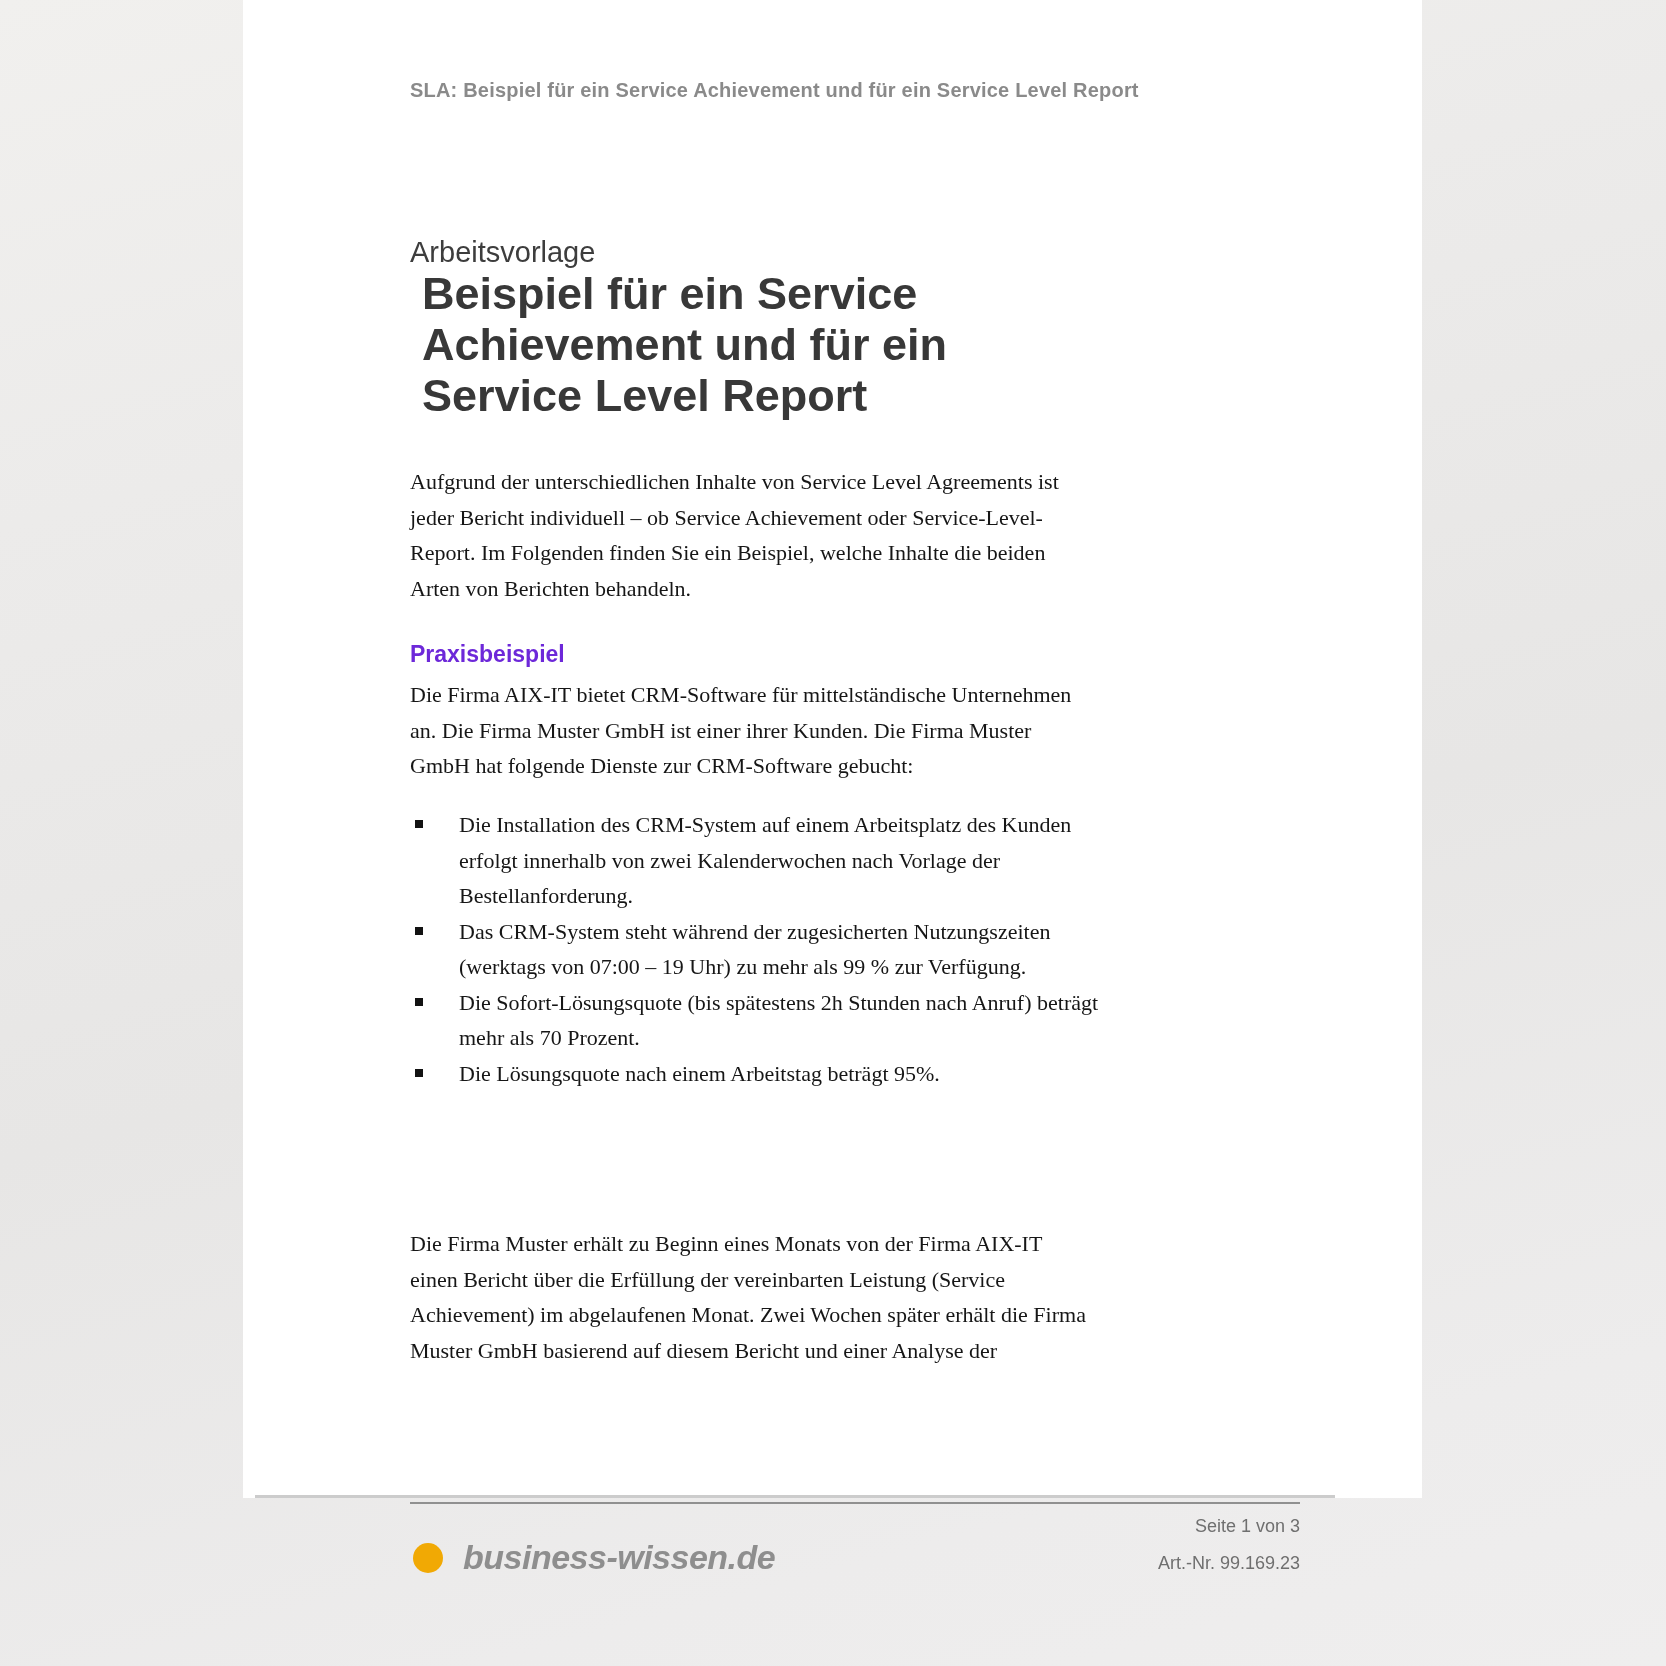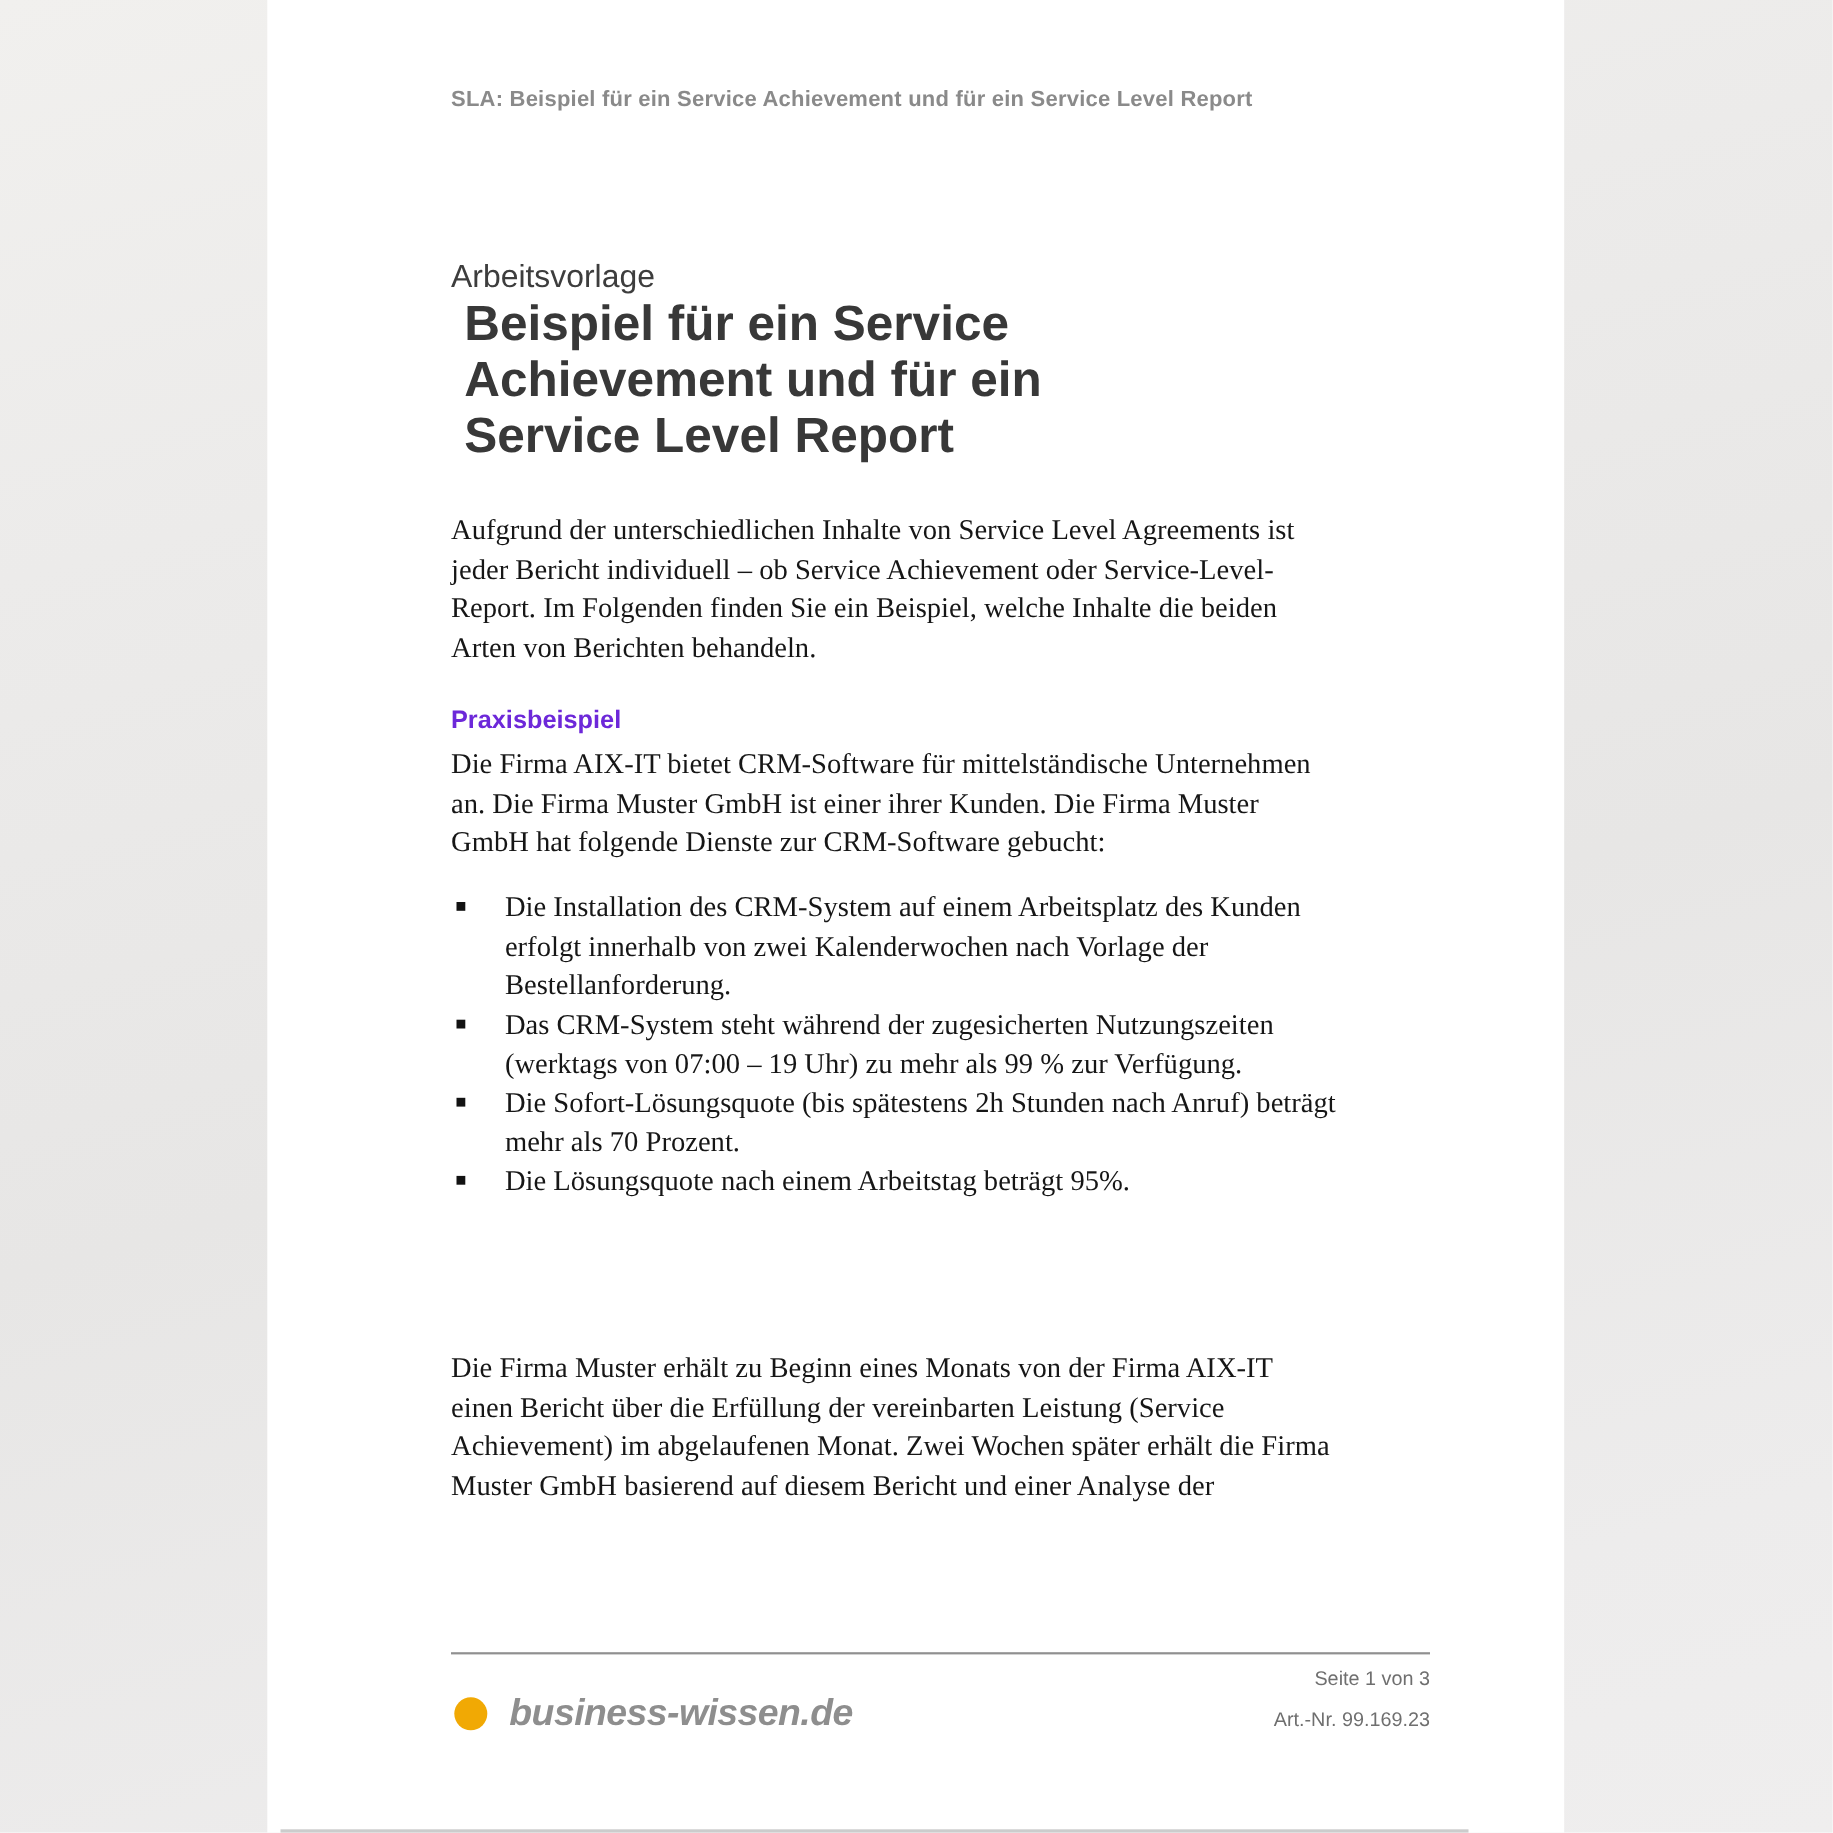--- a/index.html
+++ b/index.html
@@ -2,40 +2,40 @@
 <html><head>
 <meta charset="utf-8">
 <style>
   html,body { margin:0; padding:0; }
   body {
     width:1666px; height:1666px; position:relative; overflow:hidden;
     background: linear-gradient(165deg, #f1f0ee 0%, #ecebea 25%, #e7e6e5 55%, #edecec 85%, #efeeee 100%);
     font-family: "Liberation Sans", sans-serif;
   }
   .page {
-    position:absolute; left:243px; top:0; width:1179px; height:1666px;
+    position:absolute; left:243px; top:0; width:1179px; height:1498px;
     background:#ffffff;
   }
   .doc-header {
     position:absolute; left:167px; top:79px;
     font-weight:bold; font-size:20px; color:#8a8a8a; letter-spacing:0.2px;
     white-space:pre-line;
   }
   .kicker {
     position:absolute; left:167px; top:236px;
     font-size:29px; color:#3d3d3d; font-weight:400;
   }
   .doc-title {
     position:absolute; left:167px; top:256px;
     font-size:45px; line-height:51px; font-weight:bold; color:#383838;
     letter-spacing:0px; white-space:pre-line;
   }
   .serif-block {
     font-family:"Liberation Serif", serif;
-    font-size:26px; line-height:35.5px; color:#161616;
+    font-size:22px; line-height:35.5px; color:#161616;
     white-space:pre-line;
   }
   .intro { position:absolute; left:167px; top:464px; }
   .section-heading {
     position:absolute; left:167px; top:641px;
     font-size:23px; font-weight:bold; color:#6d28d9;
   }
   .section-intro { position:absolute; left:167px; top:677px; }
   .bullet-list { position:absolute; left:167px; top:807px; }
   .bullet-item { display:flex; }

